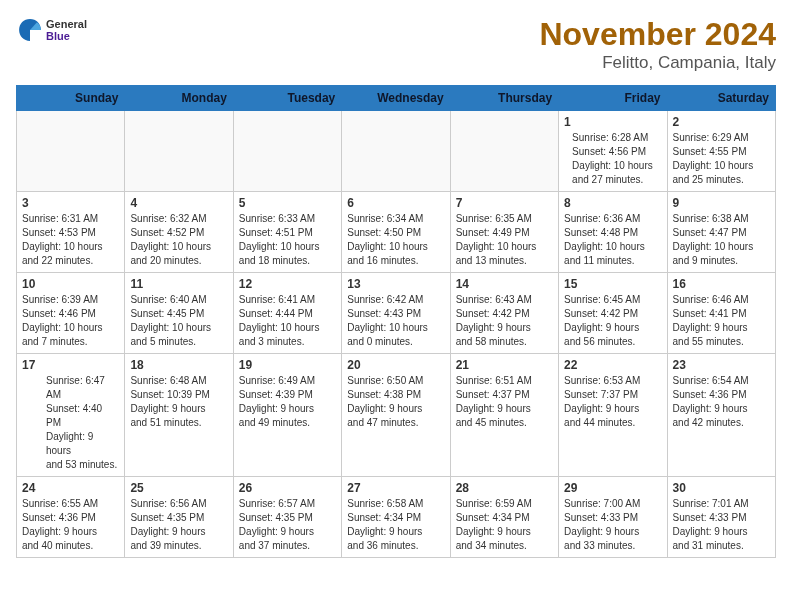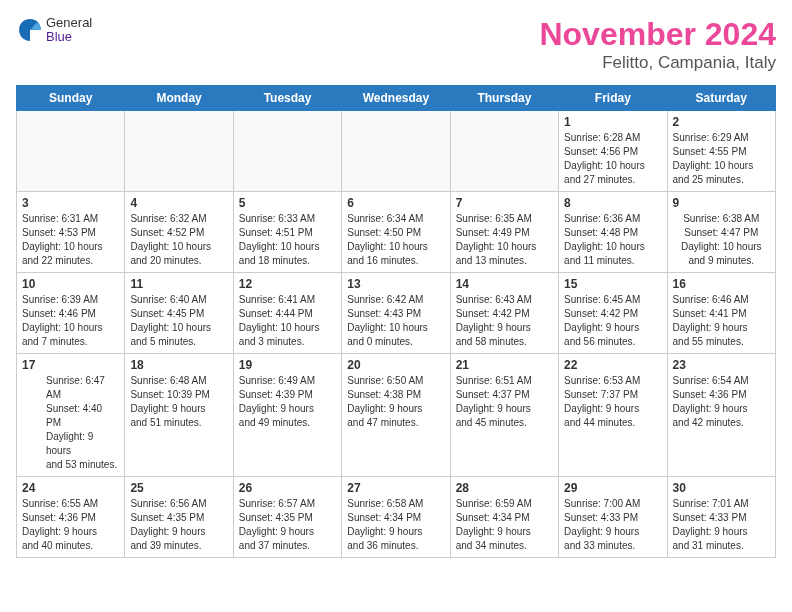--- a/index.html
+++ b/index.html
@@ -17,53 +17,53 @@
       margin-bottom: 12px;
     }
     .logo {
       display: flex;
       align-items: center;
       gap: 2px;
     }
     .logo-text {
       display: flex;
       flex-direction: column;
-      font-size: 13px;
-      font-weight: normal;
+      font-size: 11px;
+      font-weight: bold;
       line-height: 1.1;
     }
     .logo-general { color: #333; }
     .logo-blue { color: #4c1d95; }
     .logo-icon {
       width: 28px;
       height: 28px;
     }
     .title-area {
       text-align: right;
     }
     .month-title {
       font-size: 32px;
       font-weight: bold;
-      color: #ec4899;
+      color: #a16207;
     }
     .location {
       font-size: 17px;
       color: #555;
     }
     table {
       width: 100%;
       border-collapse: collapse;
     }
     th {
       background-color: #2b7abf;
-      color: #ffffff;
+      color: #0f172a;
       font-size: 12px;
       font-weight: bold;
       padding: 5px 6px;
-      text-align: center;
+      text-align: right;
       border: 1px solid #2b7abf;
     }
     td {
       border: 1px solid #ccc;
       vertical-align: top;
       padding: 4px 5px;
       width: calc(100% / 7);
       height: 80px;
       font-size: 10px;
       color: #333;
@@ -116,21 +116,21 @@
   </thead>
   <tbody id="calendar-body">
   <tr>
         <td class="empty"></td>
         <td class="empty"></td>
         <td class="empty"></td>
         <td class="empty"></td>
         <td class="empty"></td>
         <td>
           <span class="day-num">1</span>
-          <div class="day-info" style="white-space: pre-line;">Sunrise: 6:28 AM
+          <div class="day-info" style="white-space: pre-line; margin-left: 8px;">Sunrise: 6:28 AM
 Sunset: 4:56 PM
 Daylight: 10 hours
 and 27 minutes.</div>
         </td>
         <td>
           <span class="day-num">2</span>
           <div class="day-info" style="white-space: pre-line;">Sunrise: 6:29 AM
 Sunset: 4:55 PM
 Daylight: 10 hours
 and 25 minutes.</div>
@@ -174,21 +174,21 @@
         </td>
         <td>
           <span class="day-num">8</span>
           <div class="day-info" style="white-space: pre-line;">Sunrise: 6:36 AM
 Sunset: 4:48 PM
 Daylight: 10 hours
 and 11 minutes.</div>
         </td>
         <td>
           <span class="day-num">9</span>
-          <div class="day-info" style="white-space: pre-line; text-align: center;">Sunrise: 6:38 AM
+          <div class="day-info" style="white-space: pre-line;">Sunrise: 6:38 AM
 Sunset: 4:47 PM
 Daylight: 10 hours
 and 9 minutes.</div>
         </td>
       </tr>
       <tr>
         <td>
           <span class="day-num">10</span>
           <div class="day-info" style="white-space: pre-line;">Sunrise: 6:39 AM
 Sunset: 4:46 PM

